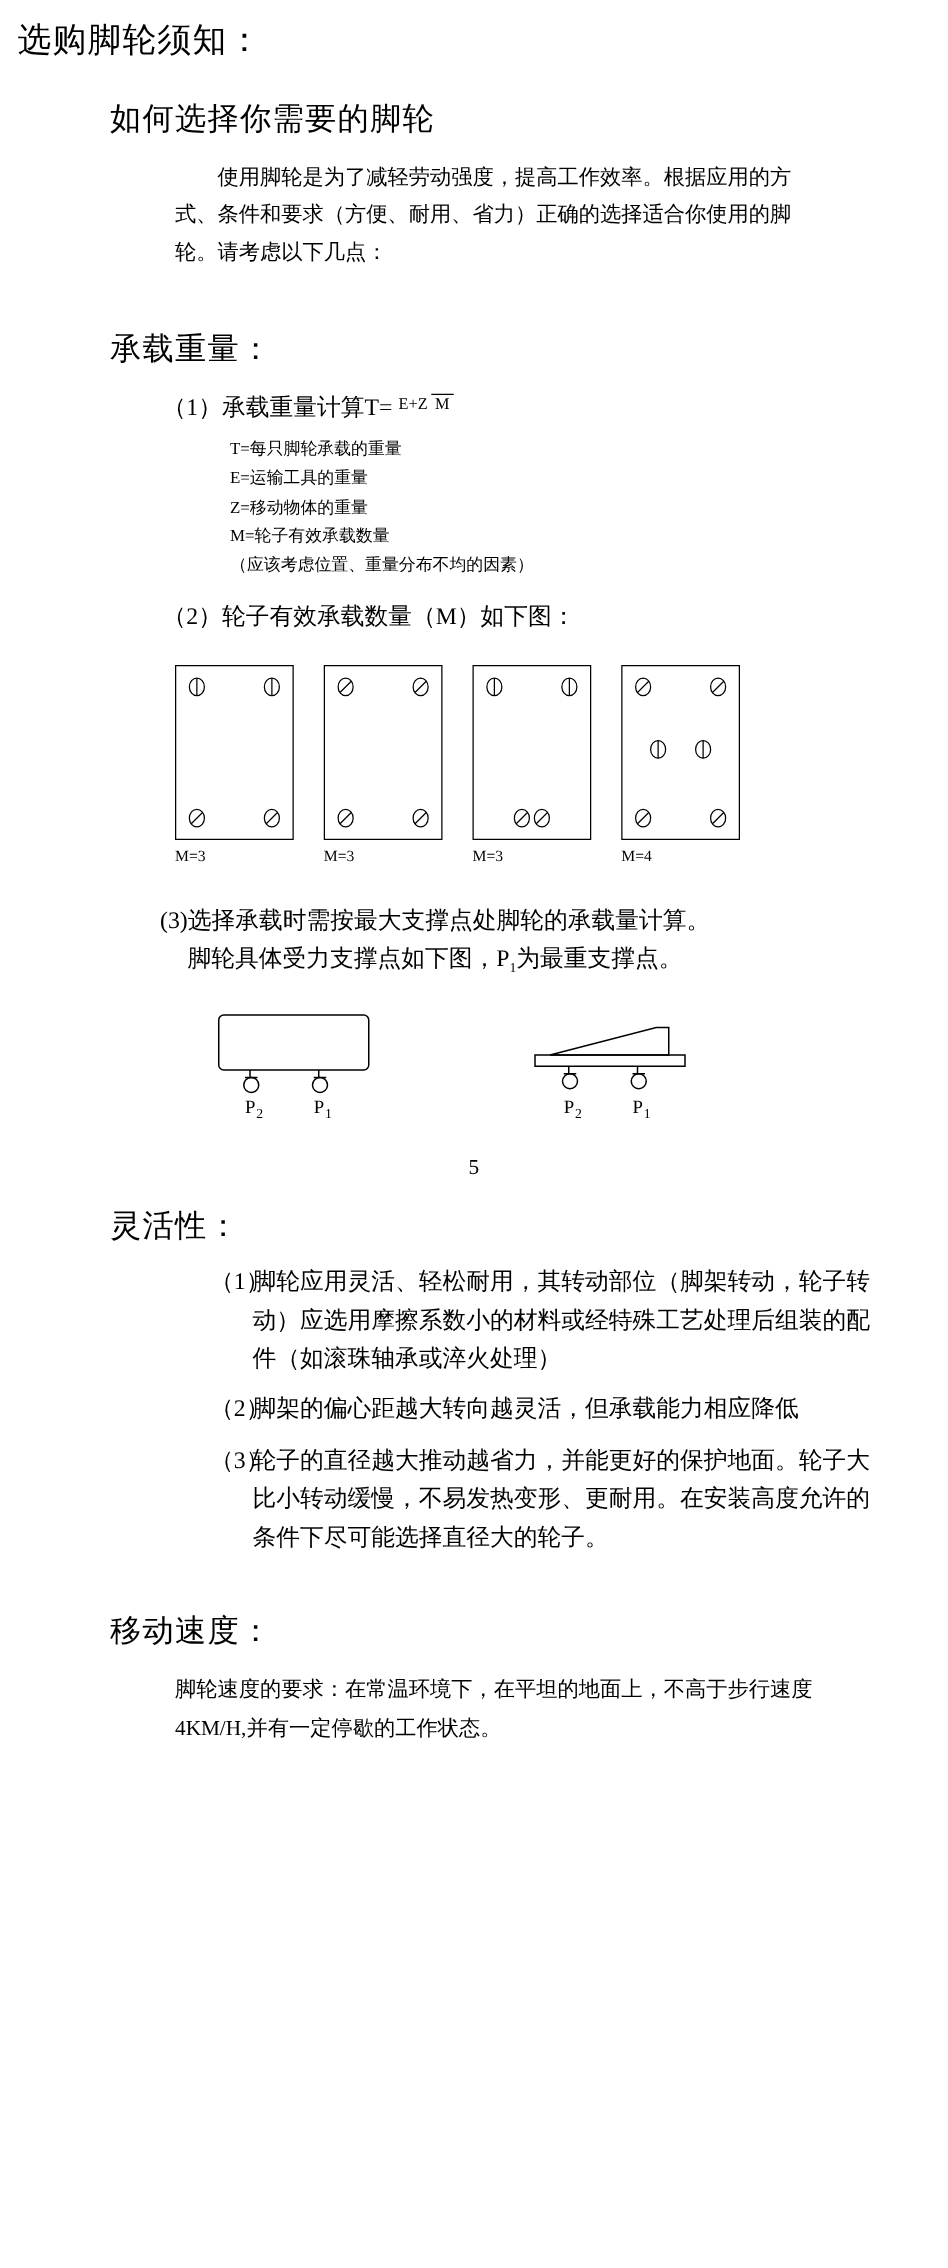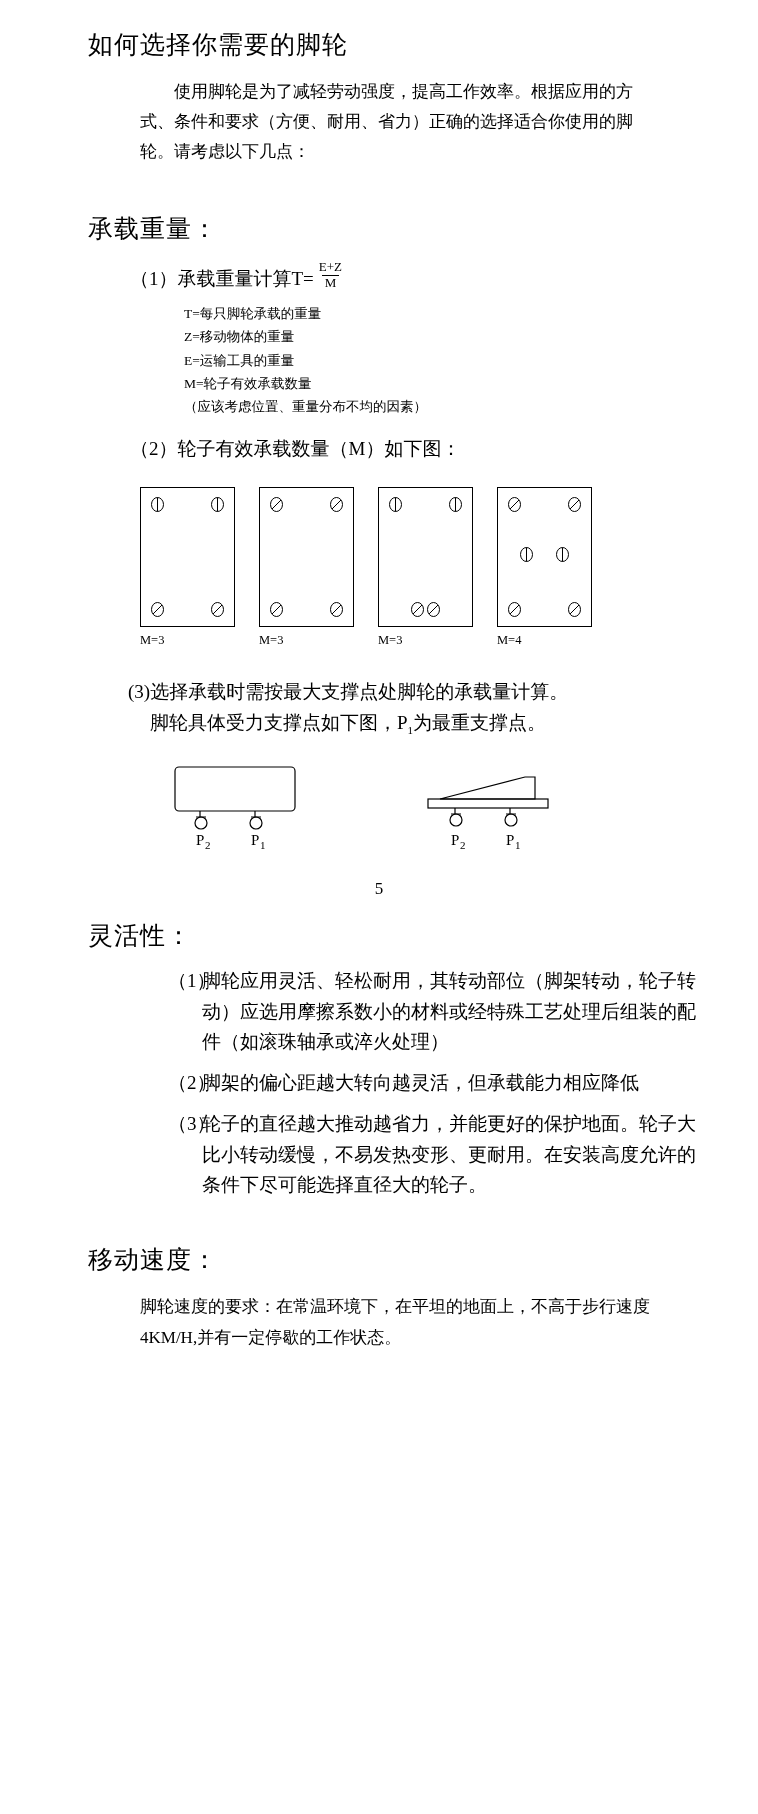--- a/index.html
+++ b/index.html
@@ -57,21 +57,21 @@
   }
 
   .formula-line {
     display: flex;
     align-items: center;
     font-size: 19px;
     margin: 18px 0 0 130px;
   }
   .frac {
     display: inline-flex;
-    flex-direction: column;
+    flex-direction: row;
     align-items: center;
     vertical-align: middle;
     font-size: 13px;
     line-height: 1.15;
     margin-left: 2px;
     position: relative;
     top: -3px;
   }
   .frac .num { padding: 0 3px; }
   .frac .den { padding: 0 3px; border-top: 1px solid #000; }
@@ -156,40 +156,41 @@
     line-height: 1.78;
     margin: 16px 0 0 140px;
     width: 515px;
   }
 </style>
 </head>
 <body>
 
 <div class="page">
 
+  <div class="doc-title">选购脚轮须知：</div>
 
   <div class="h2">如何选择你需要的脚轮</div>
 
   <div class="intro">使用脚轮是为了减轻劳动强度，提高工作效率。根据应用的方式、条件和要求（方便、耐用、省力）正确的选择适合你使用的脚轮。请考虑以下几点：</div>
 
   <div class="sec-head">承载重量：</div>
 
   <div class="formula-line">
     <span>（1）</span>
     <span>承载重量计算T=</span>
     <span class="frac">
       <span class="num">E+Z</span>
       <span class="den">M</span>
     </span>
   </div>
 
   <div class="deflist">
     <div>T=每只脚轮承载的重量</div>
+    <div>E=运输工具的重量</div>
     <div>Z=移动物体的重量</div>
-    <div>E=运输工具的重量</div>
     <div>M=轮子有效承载数量</div>
     <div class="sub">（应该考虑位置、重量分布不均的因素）</div>
   </div>
 
   <div class="numitem">
     <span>（2）</span><span>轮子有效承载数量（M）如下图：</span>
   </div>
 
   <div class="figures">
 

